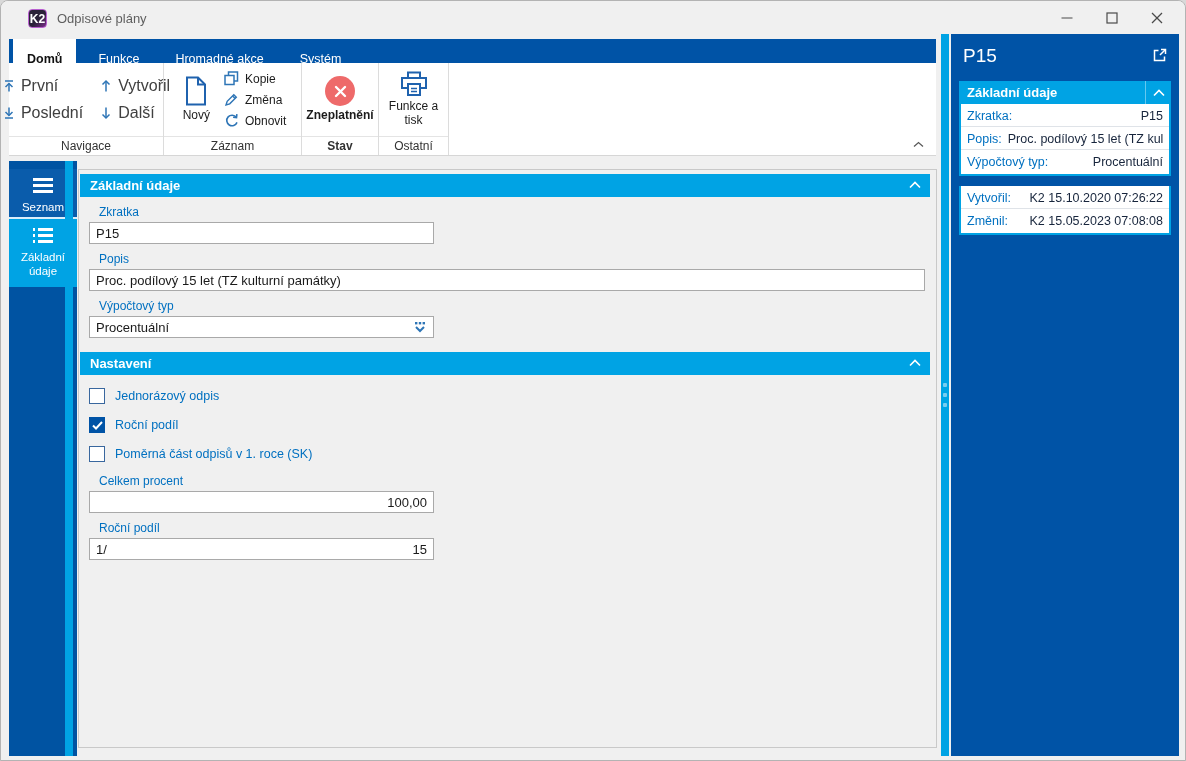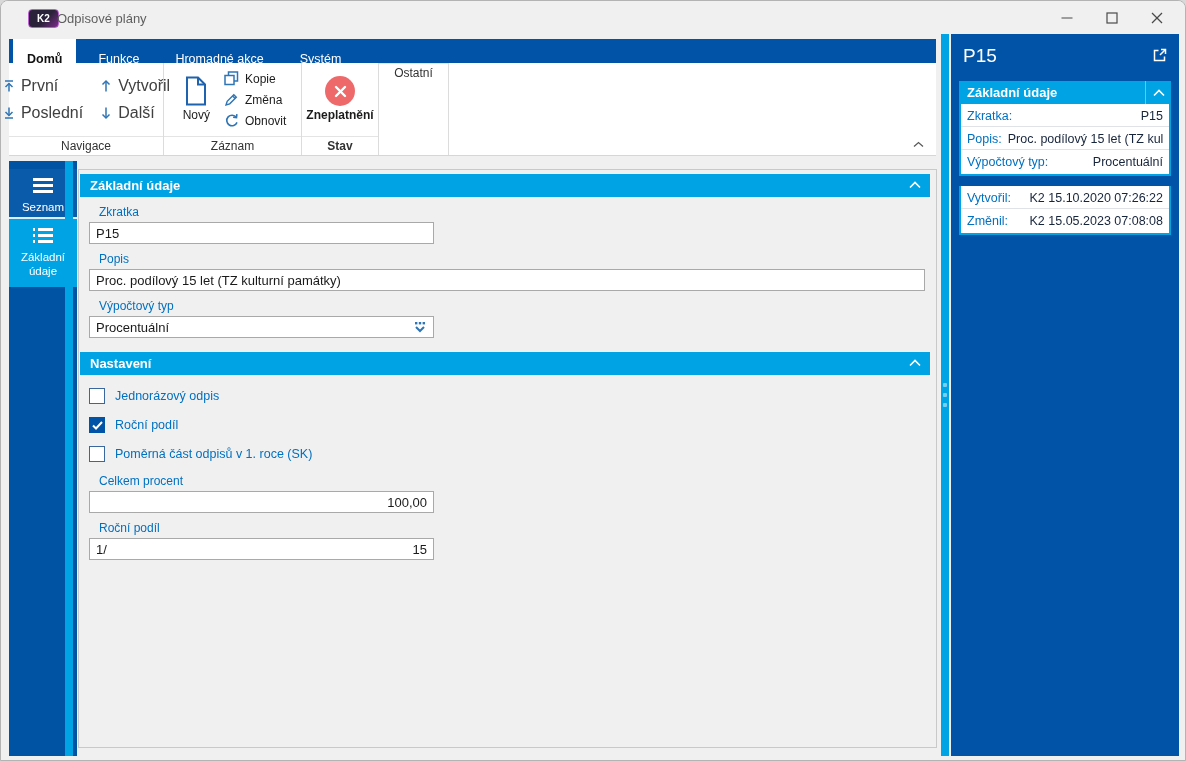--- a/index.html
+++ b/index.html
@@ -4,23 +4,23 @@
 <style>
   * { margin:0; padding:0; box-sizing:border-box; }
   html,body { background:#d9d9d9; font-family:"Liberation Sans","DejaVu Sans",sans-serif; }
   .window{
     position:relative; width:1186px; height:761px; background:#f0f0f0;
     border:1px solid #b3b3b3; border-radius:8px 8px 0 0; overflow:hidden;
   }
   
   .titlebar{ position:absolute; top:0; left:0; right:0; height:38px; background:#f0f0f0; }
   .app-logo{
-    position:absolute; left:27px; top:8px; width:31px; height:19px; border-radius:4px;
+    position:absolute; left:27px; top:8px; width:19px; height:19px; border-radius:4px;
     background:linear-gradient(135deg,#2a2238 55%,#7b2d8b 100%);
-    border:1px solid #b95fd0; color:#fff; font-size:10px; font-weight:bold;
+    border:1px solid #b95fd0; color:#fff; font-size:12px; font-weight:bold;
     display:flex; align-items:center; justify-content:center;
   }
   .app-title{ position:absolute; left:56px; top:10px; font-size:13px; color:#5f5f5f; }
   .win-controls{ position:absolute; right:6px; top:0; height:34px; display:flex; }
   .win-btn{ width:45px; height:34px; display:flex; align-items:center; justify-content:center; cursor:default; }
   .win-btn svg{ stroke:#4a4a4a; }
   
   .tabstrip{
     position:absolute; left:8px; top:38px; width:927px; height:40px;
     background:#0053a6; display:flex; align-items:stretch;
@@ -248,20 +248,34 @@
                 <line x1="11" y1="2" x2="2" y2="11"></line>
               </svg>
           </span>
           <span>Zneplatnění</span>
         </div>
       </div>
       <div class="rgroup-label">Stav</div>
     </div>
 
     <div class="rgroup g-other">
+      <div class="rgroup-content">
+        <div class="big-btn">
+          <span>
+            <svg width="28" height="26" viewBox="0 0 28 26" fill="none" stroke="#1f62ae" stroke-width="2">
+                <path d="M8 7 V1.5 H20 V7"></path>
+                <rect x="2" y="7" width="24" height="10"></rect>
+                <rect x="8" y="13" width="12" height="11" fill="#fff"></rect>
+                <line x1="11" y1="17.5" x2="17" y2="17.5" stroke-width="1.5"></line>
+                <line x1="11" y1="20.5" x2="17" y2="20.5" stroke-width="1.5"></line>
+              </svg>
+          </span>
+          <span>Funkce a tisk</span>
+        </div>
+      </div>
       <div class="rgroup-label">Ostatní</div>
     </div>
 
     <div class="ribbon-collapse">
       <svg width="11" height="7" viewBox="0 0 11 7" fill="none" stroke="#5a5a5a" stroke-width="1.3">
           <polyline points="1,5.5 5.5,1.5 10,5.5"></polyline>
         </svg>
     </div>
   </div>
 

